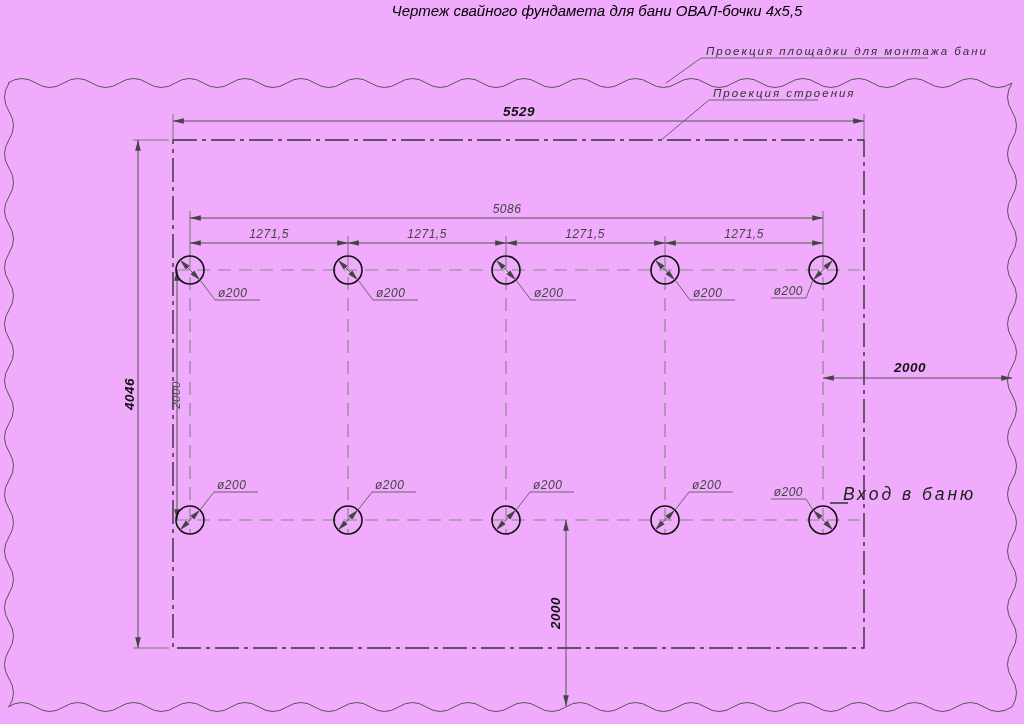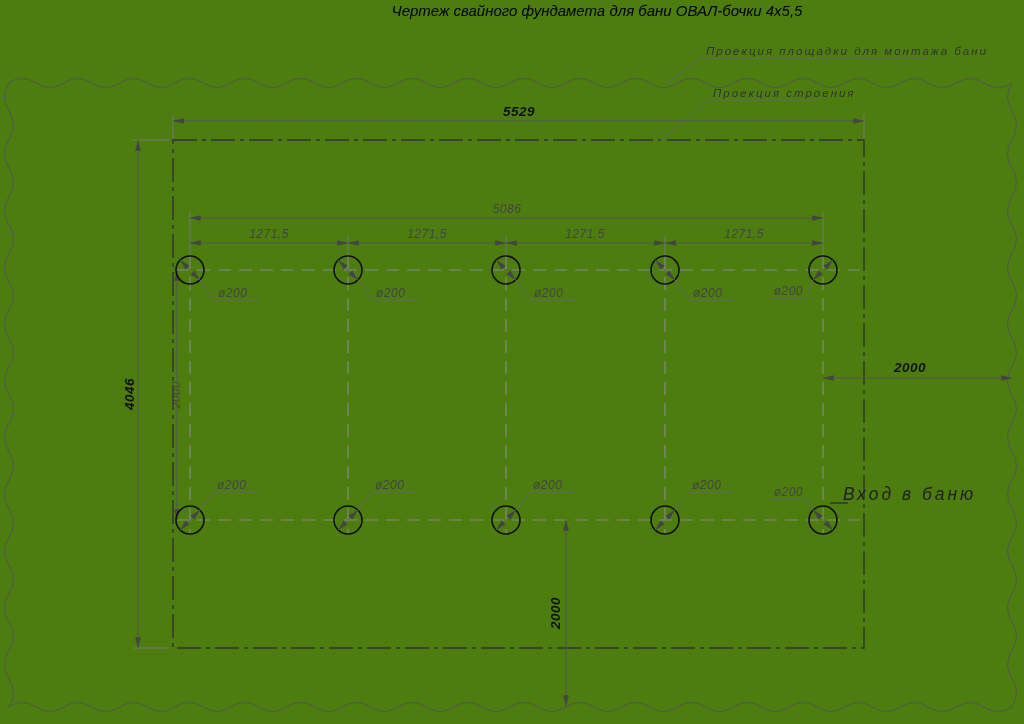--- a/index.html
+++ b/index.html
@@ -1,16 +1,16 @@
 <!DOCTYPE html>
 <html><head>
 <meta charset="utf-8">
 <style>
   html,body{margin:0;padding:0;background:#fff;}
-  #canvas{position:relative;width:1024px;height:724px;background:#4d7c0f;overflow:hidden;
+  #canvas{position:relative;width:1024px;height:724px;background:#f0abfc;overflow:hidden;
           font-family:"Liberation Sans",sans-serif;}
   svg{display:block;}
   text{font-family:"Liberation Sans",sans-serif;fill:#222;}
   .title{font-size:15px;font-style:italic;fill:#000;}
   .dimBold{font-size:13.5px;font-style:italic;font-weight:bold;fill:#111;letter-spacing:.5px;}
   .dimThin{font-size:12px;font-style:italic;fill:#444;letter-spacing:.5px;}
   .dimThinSm{font-size:11.5px;font-style:italic;fill:#444;letter-spacing:.5px;}
   .callout{font-size:11.5px;font-style:italic;fill:#333;letter-spacing:2px;}
   .entrance{font-size:17.5px;font-style:italic;fill:#222;letter-spacing:3px;}
   .geo{stroke:#111;stroke-width:1.6;fill:none;}

